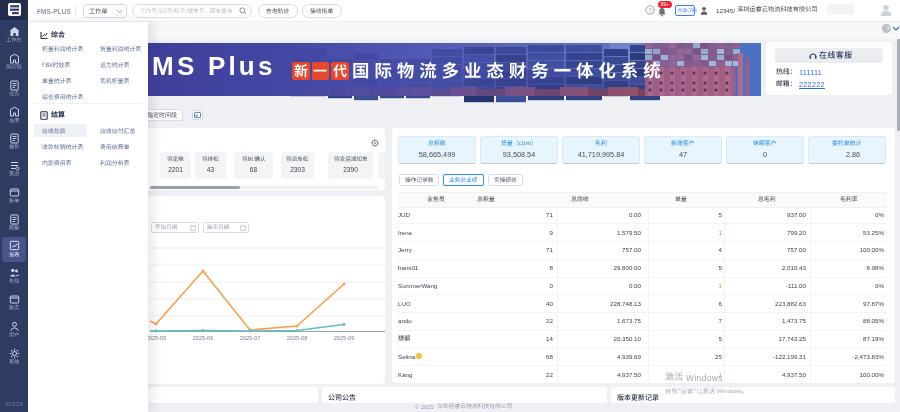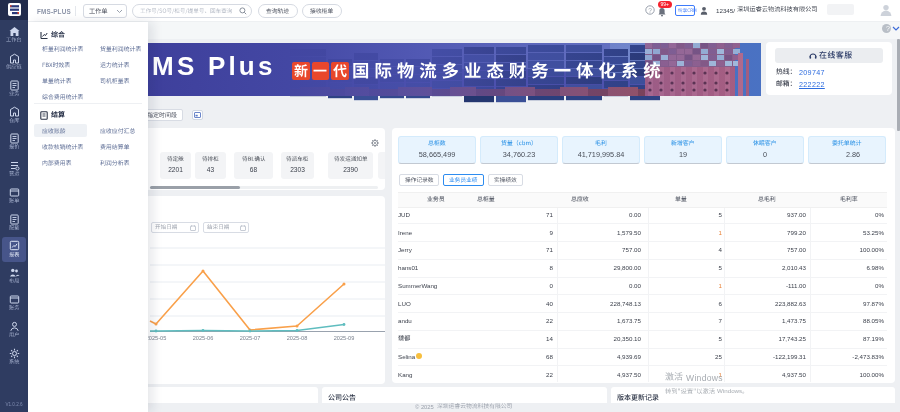--- a/index.html
+++ b/index.html
@@ -219,21 +219,21 @@
     <path d="M1 5 a3 3 0 0 1 6 0" stroke="#2b3a66" stroke-width="1.2" fill="none"></path>
     <rect x="0.5" y="4.2" width="1.6" height="2.6" rx="0.8" fill="#2b3a66"></rect>
     <rect x="5.9" y="4.2" width="1.6" height="2.6" rx="0.8" fill="#2b3a66"></rect>
   </svg>
 <svg class="cn" style="left:819.0px;top:51.0px;" width="33.2" height="9.6" viewBox="0 0 33.2 9.6">
     <path d="M3.1 0.1C3 0.5 2.8 0.9 2.7 1.3H0.5V2H2.3C1.8 3 1.1 3.9 0.3 4.5C0.4 4.7 0.6 5 0.6 5.2C0.9 5 1.2 4.8 1.5 4.5V7.5H2.2V3.6C2.6 3.1 2.9 2.6 3.2 2H7.5V1.3H3.5C3.6 1 3.7 0.6 3.8 0.3ZM4.7 2.4V3.9H3V4.6H4.7V6.7H2.7V7.4H7.5V6.7H5.5V4.6H7.2V3.9H5.5V2.4Z M8.8 6.4 9 7.1C9.7 6.9 10.7 6.6 11.6 6.3L11.5 5.6C10.5 5.9 9.5 6.2 8.8 6.4ZM14 0.6C14.4 0.8 14.9 1.2 15.1 1.4L15.6 0.9C15.3 0.7 14.8 0.4 14.5 0.2ZM9 3.5C9.1 3.5 9.3 3.4 10.2 3.3C9.8 3.8 9.6 4.1 9.4 4.3C9.2 4.6 9 4.8 8.8 4.8C8.9 5 9 5.3 9 5.5C9.2 5.4 9.5 5.3 11.5 4.9C11.5 4.7 11.5 4.4 11.5 4.2L10.1 4.5C10.6 3.8 11.2 3 11.7 2.2L11.1 1.8C10.9 2.1 10.8 2.4 10.6 2.7L9.7 2.7C10.2 2.1 10.6 1.3 11 0.5L10.3 0.1C10 1.1 9.4 2.1 9.2 2.3C9 2.6 8.9 2.8 8.7 2.8C8.8 3 8.9 3.4 9 3.5ZM15.4 4.1C15.1 4.5 14.7 4.9 14.3 5.3C14.2 4.9 14.1 4.5 14 4L16 3.6L15.9 3L13.9 3.3C13.9 3 13.9 2.7 13.8 2.4L15.8 2.1L15.6 1.4L13.8 1.7C13.8 1.2 13.8 0.7 13.8 0.1H13C13 0.7 13 1.3 13.1 1.8L11.9 2L12 2.7L13.1 2.5C13.1 2.8 13.2 3.2 13.2 3.5L11.7 3.7L11.8 4.4L13.3 4.1C13.4 4.7 13.5 5.3 13.7 5.8C13 6.2 12.2 6.6 11.4 6.8C11.6 7 11.8 7.2 11.9 7.4C12.6 7.2 13.3 6.8 13.9 6.4C14.2 7.1 14.7 7.5 15.2 7.5C15.8 7.5 16 7.3 16.1 6.3C16 6.3 15.7 6.1 15.6 5.9C15.6 6.6 15.5 6.8 15.3 6.8C15 6.8 14.8 6.5 14.5 6C15.1 5.5 15.6 5 16 4.4Z M19.8 2.7H21.9C21.6 3.1 21.2 3.3 20.8 3.6C20.4 3.4 20 3.1 19.7 2.8ZM19.8 1.6C19.4 2.2 18.7 2.9 17.5 3.3C17.7 3.4 17.9 3.7 18 3.9C18.5 3.7 18.8 3.4 19.2 3.2C19.4 3.5 19.8 3.7 20.1 4C19.2 4.4 18.1 4.7 17.1 4.9C17.2 5 17.4 5.4 17.4 5.6C17.8 5.5 18.2 5.4 18.6 5.3V7.6H19.3V7.3H22.3V7.5H23.1V5.2C23.4 5.3 23.7 5.4 24.1 5.4C24.2 5.2 24.4 4.9 24.6 4.7C23.5 4.6 22.4 4.3 21.6 4C22.2 3.5 22.7 3 23.1 2.4L22.6 2.1L22.4 2.2H20.3C20.4 2 20.5 1.9 20.6 1.7ZM20.8 4.4C21.3 4.7 21.9 4.9 22.5 5.1H19.2C19.8 4.9 20.3 4.7 20.8 4.4ZM19.3 6.7V5.7H22.3V6.7ZM20.2 0.2C20.3 0.4 20.4 0.6 20.5 0.8H17.4V2.4H18.1V1.5H23.4V2.4H24.2V0.8H21.4C21.2 0.6 21.1 0.3 20.9 0Z M26 0.4V3.3C26 4.5 26 6.1 25.4 7.2C25.6 7.3 25.9 7.4 26 7.6C26.4 6.8 26.6 5.8 26.6 4.9H27.7V6.7C27.7 6.8 27.7 6.8 27.6 6.8C27.5 6.8 27.2 6.8 26.8 6.8C26.9 7 27 7.4 27 7.6C27.6 7.6 27.9 7.5 28.1 7.4C28.4 7.3 28.4 7.1 28.4 6.7V0.4ZM26.7 1.1H27.7V2.3H26.7ZM26.7 3H27.7V4.2H26.7L26.7 3.3ZM32 3.9C31.8 4.4 31.6 5 31.3 5.4C31 5 30.7 4.4 30.5 3.9ZM29 0.4V7.6H29.7V7C29.9 7.1 30.1 7.4 30.2 7.5C30.6 7.3 31 7 31.3 6.6C31.7 7 32.1 7.3 32.5 7.6C32.6 7.4 32.8 7.1 33 7C32.5 6.8 32.1 6.4 31.7 6C32.2 5.3 32.6 4.4 32.8 3.3L32.3 3.2L32.2 3.2H29.7V1.1H31.8V2C31.8 2.1 31.8 2.1 31.6 2.1C31.5 2.1 31.1 2.1 30.6 2.1C30.7 2.3 30.8 2.5 30.9 2.7C31.5 2.7 31.9 2.7 32.2 2.6C32.5 2.5 32.5 2.3 32.5 2V0.4ZM29.9 3.9C30.1 4.7 30.4 5.4 30.9 6C30.5 6.4 30.1 6.7 29.7 7V3.9Z" fill="#2b3a66"></path>
   </svg>
 <svg class="cn" style="left:776.0px;top:68.0px;" width="20.4" height="8.2" viewBox="0 0 20.4 8.2">
     <path d="M2.3 5.1C2.4 5.5 2.4 6.1 2.4 6.4L3.1 6.3C3 6 3 5.4 2.9 5ZM3.7 5.1C3.8 5.5 4 6 4.1 6.4L4.7 6.2C4.6 5.9 4.5 5.4 4.3 5ZM5.1 5.1C5.4 5.5 5.8 6.1 5.9 6.4L6.5 6.2C6.4 5.8 6 5.2 5.6 4.8ZM1.1 4.9C0.9 5.3 0.6 5.9 0.3 6.2L0.9 6.4C1.2 6.1 1.5 5.5 1.7 5ZM1.4 0.1V1H0.4V1.6H1.4V2.6C1 2.7 0.6 2.7 0.3 2.8L0.4 3.4L1.4 3.2V4C1.4 4.1 1.4 4.1 1.3 4.1C1.2 4.1 0.9 4.1 0.6 4.1C0.7 4.3 0.8 4.5 0.8 4.7C1.2 4.7 1.5 4.7 1.7 4.6C1.9 4.5 2 4.3 2 4V3L2.8 2.8L2.7 2.2L2 2.4V1.6H2.7V1H2V0.1ZM3.8 0.1 3.8 1.1H2.9V1.6H3.7C3.7 2 3.7 2.3 3.6 2.7L3.1 2.4L2.8 2.8C3 2.9 3.2 3.1 3.4 3.2C3.3 3.7 3 4 2.5 4.3C2.6 4.4 2.8 4.6 2.9 4.8C3.4 4.5 3.7 4.1 4 3.5C4.3 3.8 4.5 3.9 4.7 4.1L5 3.6C4.8 3.4 4.5 3.2 4.2 3C4.3 2.6 4.3 2.1 4.3 1.6H5.1C5.1 3.5 5.1 4.7 5.9 4.7C6.4 4.7 6.6 4.5 6.6 3.7C6.5 3.6 6.3 3.5 6.1 3.4C6.1 4 6.1 4.2 6 4.2C5.7 4.2 5.7 3.1 5.7 1.1H4.4L4.4 0.1Z M7.1 5.4 7.3 6C7.9 5.8 8.7 5.6 9.5 5.3L9.4 4.8C8.6 5 7.7 5.3 7.1 5.4ZM11.6 0.6C11.9 0.7 12.3 1 12.5 1.2L12.9 0.8C12.7 0.6 12.3 0.4 12 0.2ZM7.3 3C7.4 2.9 7.6 2.9 8.3 2.8C8 3.2 7.8 3.5 7.7 3.6C7.5 3.9 7.3 4 7.1 4.1C7.2 4.2 7.3 4.5 7.3 4.6C7.5 4.6 7.7 4.5 9.4 4.1C9.4 4 9.4 3.8 9.4 3.6L8.2 3.8C8.7 3.2 9.2 2.5 9.6 1.8L9.1 1.5C8.9 1.8 8.8 2 8.6 2.3L7.9 2.3C8.3 1.8 8.7 1.1 9 0.4L8.4 0.1C8.1 0.9 7.6 1.8 7.5 2C7.3 2.2 7.2 2.4 7.1 2.4C7.2 2.6 7.3 2.9 7.3 3ZM12.8 3.5C12.5 3.8 12.2 4.2 11.8 4.5C11.7 4.2 11.6 3.8 11.6 3.4L13.2 3.1L13.1 2.5L11.5 2.8C11.5 2.6 11.5 2.3 11.4 2L13.1 1.8L13 1.2L11.4 1.5C11.4 1 11.4 0.6 11.4 0.1H10.7C10.7 0.6 10.8 1.1 10.8 1.6L9.7 1.7L9.8 2.3L10.8 2.1C10.8 2.4 10.9 2.7 10.9 2.9L9.6 3.2L9.7 3.8L11 3.5C11.1 4 11.2 4.5 11.3 4.9C10.7 5.3 10.1 5.6 9.4 5.8C9.5 5.9 9.7 6.1 9.8 6.3C10.4 6.1 11 5.8 11.5 5.5C11.8 6.1 12.1 6.4 12.6 6.4C13.1 6.4 13.3 6.2 13.4 5.4C13.2 5.3 13 5.2 12.9 5C12.9 5.6 12.8 5.8 12.7 5.8C12.4 5.8 12.2 5.5 12 5.1C12.5 4.7 13 4.2 13.3 3.7Z M15.3 2.6C15.6 2.6 15.9 2.4 15.9 2C15.9 1.7 15.6 1.5 15.3 1.5C15 1.5 14.7 1.7 14.7 2C14.7 2.4 15 2.6 15.3 2.6ZM15.3 5.9C15.6 5.9 15.9 5.7 15.9 5.3C15.9 5 15.6 4.8 15.3 4.8C15 4.8 14.7 5 14.7 5.3C14.7 5.7 15 5.9 15.3 5.9Z" fill="#3a3f4c"></path>
   </svg>
-<div style="position:absolute;left:799px;top:68px;font-size:7.2px;color:#2d6cdf;letter-spacing:0.3px;">209747</div>
+<div style="position:absolute;left:799px;top:68px;font-size:7.2px;color:#2d6cdf;letter-spacing:0.3px;">111111</div>
 <svg class="cn" style="left:776.0px;top:79.5px;" width="20.4" height="8.2" viewBox="0 0 20.4 8.2">
     <path d="M1.1 3.6H1.8V5H1.1ZM1.1 3V1.7H1.8V3ZM3.1 3.6V5H2.4V3.6ZM3.1 3H2.4V1.7H3.1ZM1.8 0.1V1.1H0.5V6H1.1V5.5H3.1V5.9H3.6V1.1H2.4V0.1ZM4.2 0.5V6.4H4.8V1.1H5.7C5.5 1.6 5.3 2.3 5.1 2.8C5.7 3.4 5.8 3.9 5.8 4.3C5.8 4.5 5.8 4.7 5.6 4.8C5.6 4.9 5.5 4.9 5.4 4.9C5.2 4.9 5.1 4.9 4.9 4.9C5 5 5 5.3 5 5.5C5.2 5.5 5.5 5.5 5.6 5.5C5.8 5.4 5.9 5.4 6.1 5.3C6.3 5.1 6.4 4.8 6.4 4.4C6.4 3.9 6.3 3.4 5.7 2.7C6 2.1 6.3 1.3 6.5 0.7L6.1 0.4L6 0.5Z M10.8 3.9H12.4V4.5H10.8ZM10.8 3.4V2.9H12.4V3.4ZM10.8 5H12.4V5.6H10.8ZM10.2 2.3V6.4H10.8V6.1H12.4V6.4H13V2.3ZM8 0.1C7.8 0.7 7.4 1.4 7 1.9C7.2 1.9 7.4 2.1 7.5 2.2C7.8 2 8 1.6 8.2 1.3H8.4C8.5 1.5 8.6 1.8 8.7 2.1H8.4V2.8H7.2V3.4H8.2C7.9 4.1 7.4 4.8 7 5.2C7.1 5.3 7.3 5.5 7.4 5.7C7.7 5.4 8.1 4.9 8.4 4.3V6.4H9V4.3C9.2 4.5 9.5 4.9 9.6 5.1L10 4.6C9.9 4.4 9.3 3.8 9 3.6V3.4H10V2.8H9V2.1H9L9.3 1.9C9.2 1.7 9.1 1.5 9 1.3H10.1V0.7H8.4C8.5 0.6 8.6 0.4 8.6 0.2ZM10.7 0.1C10.5 0.7 10.2 1.4 9.7 1.8C9.9 1.9 10.1 2.1 10.3 2.2C10.5 1.9 10.7 1.6 10.9 1.3H11.2C11.5 1.6 11.7 1.9 11.8 2.2L12.3 1.9C12.2 1.8 12.1 1.5 11.9 1.3H13.3V0.7H11.2C11.2 0.6 11.3 0.4 11.4 0.2Z M15.3 2.6C15.6 2.6 15.9 2.4 15.9 2C15.9 1.7 15.6 1.5 15.3 1.5C15 1.5 14.7 1.7 14.7 2C14.7 2.4 15 2.6 15.3 2.6ZM15.3 5.9C15.6 5.9 15.9 5.7 15.9 5.3C15.9 5 15.6 4.8 15.3 4.8C15 4.8 14.7 5 14.7 5.3C14.7 5.7 15 5.9 15.3 5.9Z" fill="#3a3f4c"></path>
   </svg>
 <div style="position:absolute;left:799px;top:79.5px;font-size:7.2px;color:#2d6cdf;letter-spacing:0.3px;text-decoration:underline;">222222</div>
 <div style="left:141px;top:109px;width:42px;height:12px;background:#fff;border:0.7px solid #d8dce4;border-radius:2px"></div>
 <svg class="cn" style="left:147.0px;top:111.5px;" width="30.0" height="7.2" viewBox="0 0 30.0 7.2">
     <path d="M5 0.5C4.6 0.7 3.8 0.9 3.1 1V0.1H2.6V1.8C2.6 2.4 2.8 2.5 3.5 2.5C3.7 2.5 4.8 2.5 4.9 2.5C5.5 2.5 5.7 2.3 5.7 1.5C5.6 1.5 5.4 1.4 5.3 1.3C5.3 2 5.2 2.1 4.9 2.1C4.7 2.1 3.7 2.1 3.6 2.1C3.2 2.1 3.1 2.1 3.1 1.8V1.4C3.9 1.3 4.8 1.1 5.4 0.8ZM3.1 4.4H5V5H3.1ZM3.1 4V3.4H5V4ZM2.6 3V5.6H3.1V5.4H5V5.6H5.5V3ZM1.1 0.1V1.3H0.3V1.8H1.1V3L0.2 3.3L0.3 3.7L1.1 3.5V5.1C1.1 5.2 1.1 5.2 1 5.2C0.9 5.2 0.7 5.2 0.4 5.2C0.4 5.3 0.5 5.5 0.5 5.6C0.9 5.6 1.2 5.6 1.3 5.6C1.5 5.5 1.5 5.4 1.5 5.1V3.4L2.3 3.1L2.3 2.7L1.5 2.9V1.8H2.3V1.3H1.5V0.1Z M7.3 2.9C7.2 4 6.9 4.8 6.2 5.4C6.3 5.4 6.5 5.6 6.6 5.7C7 5.3 7.3 4.9 7.5 4.3C8 5.3 8.9 5.5 10.2 5.5H11.6C11.6 5.4 11.7 5.2 11.8 5.1C11.5 5.1 10.4 5.1 10.2 5.1C9.9 5.1 9.5 5.1 9.2 5V3.8H11V3.4H9.2V2.4H10.8V2H7.3V2.4H8.8V4.9C8.3 4.7 7.9 4.4 7.7 3.7C7.7 3.5 7.8 3.2 7.8 2.9ZM8.6 0.2C8.7 0.4 8.8 0.6 8.8 0.8H6.5V2.1H6.9V1.2H11V2.1H11.5V0.8H9.3C9.3 0.6 9.1 0.3 9 0.1Z M14.8 2.4C15.2 2.9 15.6 3.5 15.8 3.9L16.2 3.7C16 3.3 15.5 2.7 15.2 2.2ZM13.9 2.7V4.1H12.9V2.7ZM13.9 2.3H12.9V1H13.9ZM12.5 0.6V5H12.9V4.5H14.4V0.6ZM16.6 0.2V1.3H14.6V1.8H16.6V5C16.6 5.1 16.5 5.1 16.4 5.1C16.3 5.1 15.8 5.1 15.4 5.1C15.4 5.2 15.5 5.5 15.5 5.6C16.1 5.6 16.5 5.6 16.7 5.5C17 5.4 17 5.3 17 5V1.8H17.8V1.3H17V0.2Z M18.5 1.5V5.6H19V1.5ZM18.6 0.4C18.9 0.7 19.2 1.1 19.4 1.3L19.7 1.1C19.6 0.8 19.3 0.5 19 0.2ZM20.3 3.4H21.7V4.2H20.3ZM20.3 2.2H21.7V3H20.3ZM19.9 1.8V4.6H22.1V1.8ZM20.1 0.5V0.9H23V5.1C23 5.2 23 5.2 22.9 5.2C22.8 5.2 22.6 5.2 22.3 5.2C22.4 5.3 22.5 5.5 22.5 5.6C22.8 5.6 23.1 5.6 23.3 5.5C23.4 5.5 23.5 5.3 23.5 5.1V0.5Z M27.2 0.3V1.1C27.2 1.5 27.1 2 26.5 2.4C26.6 2.5 26.8 2.6 26.9 2.7C27.5 2.3 27.6 1.6 27.6 1.1V0.7H28.5V1.9C28.5 2.3 28.6 2.4 29 2.4C29 2.4 29.3 2.4 29.4 2.4C29.5 2.4 29.7 2.4 29.7 2.4C29.7 2.3 29.7 2.2 29.7 2C29.6 2.1 29.5 2.1 29.4 2.1C29.3 2.1 29.1 2.1 29 2.1C28.9 2.1 28.9 2 28.9 1.9V0.3ZM26.8 2.8V3.2H27.2L27 3.3C27.2 3.8 27.5 4.2 27.8 4.6C27.4 4.9 26.9 5.1 26.4 5.3C26.4 5.4 26.6 5.5 26.6 5.7C27.2 5.5 27.7 5.3 28.1 4.9C28.5 5.2 29 5.5 29.5 5.6C29.5 5.5 29.7 5.3 29.8 5.2C29.3 5.1 28.8 4.9 28.4 4.6C28.8 4.2 29.1 3.6 29.3 2.9L29 2.8L29 2.8ZM27.4 3.2H28.8C28.6 3.7 28.4 4 28.1 4.3C27.8 4 27.5 3.7 27.4 3.2ZM24.7 0.7V4.2L24.2 4.2L24.3 4.7L24.7 4.6V5.6H25.1V4.5L26.6 4.3L26.6 3.9L25.1 4.1V3.2H26.5V2.8H25.1V2H26.5V1.6H25.1V0.9C25.7 0.8 26.2 0.6 26.7 0.4L26.3 0.1C25.9 0.3 25.3 0.5 24.7 0.7Z" fill="#4a4f5c"></path>
   </svg>
 <div style="left:192px;top:110px;width:11px;height:10px;background:#fff;border:0.7px solid #d0d7e3;border-radius:2px"></div>
 <svg class="cn" style="left:194px;top:112px" width="7" height="6">
@@ -321,31 +321,31 @@
 <div style="left:392px;top:128px;width:503px;height:255px;background:#fff;border-radius:4px"></div>
 <div style="left:398px;top:136px;width:78px;height:28px;background:#e8f4fe;border:0.7px solid #d4ebfc;border-bottom:1.6px solid #c2c9d2;border-radius:3px"></div>
 <svg class="cn" style="left:428.1px;top:140.0px;" width="17.7" height="7.1" viewBox="0 0 17.7 7.1">
     <path d="M4.4 3.8C4.8 4.2 5.1 4.8 5.2 5.2L5.7 4.9C5.6 4.5 5.2 4 4.9 3.6ZM1.6 3.6V4.8C1.6 5.4 1.8 5.5 2.6 5.5C2.8 5.5 3.7 5.5 3.8 5.5C4.4 5.5 4.6 5.3 4.7 4.6C4.5 4.6 4.3 4.5 4.2 4.4C4.1 4.9 4.1 5 3.8 5C3.6 5 2.8 5 2.6 5C2.3 5 2.2 5 2.2 4.8V3.6ZM0.7 3.7C0.6 4.2 0.5 4.7 0.2 5L0.7 5.3C1 4.9 1.2 4.3 1.3 3.8ZM1.6 1.8H4.3V2.7H1.6ZM1.1 1.3V3.2H2.8L2.4 3.5C2.8 3.8 3.3 4.2 3.5 4.5L3.9 4.1C3.7 3.9 3.2 3.5 2.9 3.2H4.9V1.3H4C4.2 1 4.4 0.6 4.5 0.3L4 0.1C3.8 0.4 3.6 0.9 3.4 1.3H2.2L2.6 1.1C2.5 0.8 2.2 0.4 1.9 0.1L1.5 0.3C1.7 0.6 1.9 1 2 1.3Z M7 0.1V1.2H6.2V1.7H6.9C6.7 2.5 6.4 3.4 6 3.9C6.1 4 6.2 4.3 6.3 4.4C6.5 4.1 6.8 3.5 7 2.9V5.6H7.5V2.6C7.7 2.9 7.8 3.2 7.9 3.4L8.2 3C8.1 2.8 7.7 2.2 7.5 2V1.7H8.2V1.2H7.5V0.1ZM9 2.3H10.6V3.3H9ZM11.4 0.4H8.4V5.3H11.6V4.8H9V3.8H11.2V1.7H9V0.9H11.4Z M14.4 0.2C14.3 0.4 14.1 0.7 13.9 1L14.3 1.1C14.5 0.9 14.6 0.6 14.8 0.4ZM12.3 0.4C12.4 0.6 12.6 0.9 12.6 1.2L13 1C13 0.8 12.8 0.4 12.7 0.2ZM14.1 3.6C14 3.9 13.8 4.1 13.6 4.3C13.4 4.2 13.2 4.1 13.1 4L13.3 3.6ZM12.4 4.2C12.6 4.3 13 4.4 13.3 4.6C12.9 4.8 12.5 5 12 5.1C12.1 5.2 12.2 5.4 12.3 5.5C12.8 5.4 13.3 5.2 13.7 4.8C13.9 5 14.1 5.1 14.2 5.2L14.5 4.8C14.4 4.7 14.2 4.6 14.1 4.5C14.4 4.2 14.6 3.8 14.8 3.2L14.5 3.1L14.4 3.1H13.5L13.6 2.9L13.1 2.8C13.1 2.9 13 3 13 3.1H12.2V3.6H12.7C12.6 3.8 12.5 4 12.4 4.2ZM13.3 0.1V1.2H12.1V1.6H13.1C12.8 2 12.4 2.3 12 2.4C12.1 2.5 12.2 2.7 12.3 2.9C12.6 2.7 13 2.4 13.3 2.1V2.7H13.8V2C14 2.2 14.3 2.4 14.5 2.5L14.8 2.1C14.6 2.1 14.2 1.8 13.9 1.6H14.9V1.2H13.8V0.1ZM15.5 0.1C15.3 1.2 15.1 2.2 14.6 2.8C14.7 2.9 14.9 3.1 15 3.1C15.1 2.9 15.3 2.7 15.4 2.5C15.5 3 15.6 3.5 15.8 3.9C15.5 4.4 15.1 4.8 14.5 5.1C14.6 5.2 14.7 5.5 14.8 5.6C15.3 5.3 15.8 4.9 16.1 4.4C16.4 4.9 16.8 5.3 17.2 5.5C17.3 5.4 17.4 5.2 17.6 5.1C17.1 4.8 16.7 4.4 16.4 3.9C16.7 3.3 16.9 2.6 17 1.7H17.4V1.2H15.8C15.9 0.9 15.9 0.5 16 0.2ZM16.5 1.7C16.4 2.3 16.3 2.9 16.1 3.3C15.9 2.8 15.8 2.3 15.7 1.7Z" fill="#3b9ae8"></path>
   </svg>
 <div style="position:absolute;left:398px;top:150px;width:78px;text-align:center;font-size:7.3px;color:#4a4f58;">58,665,499</div>
 <div style="left:480px;top:136px;width:78px;height:28px;background:#e8f4fe;border:0.7px solid #d4ebfc;border-bottom:1.6px solid #c2c9d2;border-radius:3px"></div>
 <svg class="cn" style="left:501.0px;top:140.0px;" width="35.9" height="7.1" viewBox="0 0 35.9 7.1">
     <path d="M2.6 3.3V3.8C2.6 4.2 2.5 4.8 0.3 5.1C0.5 5.2 0.6 5.5 0.7 5.6C2.9 5.1 3.2 4.4 3.2 3.8V3.3ZM3.1 4.7C3.8 4.9 4.8 5.3 5.3 5.6L5.6 5.1C5.1 4.9 4.1 4.5 3.4 4.3ZM1.1 2.6V4.5H1.6V3.1H4.3V4.4H4.9V2.6ZM3 0.1V1C2.7 1 2.4 1.1 2.2 1.2C2.2 1.3 2.3 1.5 2.3 1.6L3 1.4V1.6C3 2.1 3.2 2.3 3.9 2.3C4 2.3 4.7 2.3 4.9 2.3C5.4 2.3 5.6 2.1 5.6 1.4C5.5 1.4 5.2 1.3 5.1 1.2C5.1 1.7 5.1 1.8 4.8 1.8C4.7 1.8 4 1.8 3.9 1.8C3.6 1.8 3.6 1.8 3.6 1.6V1.3C4.3 1.1 5 0.9 5.5 0.7L5.1 0.3C4.7 0.5 4.2 0.7 3.6 0.8V0.1ZM1.9 0.1C1.5 0.6 0.8 1 0.2 1.3C0.3 1.4 0.5 1.6 0.6 1.7C0.8 1.6 1.1 1.4 1.3 1.3V2.4H1.9V0.8C2.1 0.6 2.2 0.4 2.4 0.2Z M7.5 1.1H10.2V1.4H7.5ZM7.5 0.6H10.2V0.9H7.5ZM6.9 0.3V1.7H10.8V0.3ZM6.2 1.9V2.4H11.5V1.9ZM7.4 3.5H8.6V3.8H7.4ZM9.1 3.5H10.4V3.8H9.1ZM7.4 2.9H8.6V3.2H7.4ZM9.1 2.9H10.4V3.2H9.1ZM6.2 5V5.4H11.5V5H9.1V4.7H11V4.3H9.1V4.1H10.9V2.6H6.8V4.1H8.6V4.3H6.7V4.7H8.6V5Z M15.8 2.8C15.8 4 16.3 5 17 5.7L17.4 5.4C16.8 4.8 16.3 3.9 16.3 2.8C16.3 1.7 16.8 0.9 17.4 0.2L17 0C16.3 0.7 15.8 1.6 15.8 2.8Z M19.5 5.2C19.9 5.2 20.3 5 20.6 4.7L20.3 4.3C20.1 4.5 19.9 4.6 19.6 4.6C19.1 4.6 18.7 4.1 18.7 3.5C18.7 2.8 19.1 2.3 19.6 2.3C19.8 2.3 20 2.4 20.2 2.6L20.5 2.1C20.3 1.9 20 1.7 19.6 1.7C18.7 1.7 18 2.4 18 3.5C18 4.5 18.7 5.2 19.5 5.2Z M22.8 5.2C23.5 5.2 24.2 4.5 24.2 3.4C24.2 2.4 23.7 1.7 22.9 1.7C22.5 1.7 22.2 1.9 21.9 2.2L21.9 1.6V0.4H21.3V5.1H21.8L21.9 4.7H21.9C22.2 5 22.5 5.2 22.8 5.2ZM22.6 4.6C22.4 4.6 22.2 4.5 21.9 4.3V2.7C22.2 2.4 22.5 2.3 22.7 2.3C23.3 2.3 23.5 2.7 23.5 3.4C23.5 4.2 23.1 4.6 22.6 4.6Z M25 5.1H25.7V2.8C25.9 2.5 26.2 2.3 26.4 2.3C26.8 2.3 26.9 2.6 26.9 3.1V5.1H27.6V2.8C27.9 2.5 28.1 2.3 28.3 2.3C28.7 2.3 28.9 2.6 28.9 3.1V5.1H29.6V3C29.6 2.2 29.2 1.7 28.6 1.7C28.1 1.7 27.8 2 27.5 2.3C27.4 2 27.1 1.7 26.6 1.7C26.2 1.7 25.9 2 25.6 2.3H25.6L25.5 1.8H25Z M31.9 2.8C31.9 1.6 31.4 0.7 30.7 0L30.3 0.2C30.9 0.9 31.4 1.7 31.4 2.8C31.4 3.9 30.9 4.8 30.3 5.4L30.7 5.7C31.4 5 31.9 4 31.9 2.8Z" fill="#3b9ae8"></path>
   </svg>
-<div style="position:absolute;left:480px;top:150px;width:78px;text-align:center;font-size:7.3px;color:#4a4f58;">34,760.23</div>
+<div style="position:absolute;left:480px;top:150px;width:78px;text-align:center;font-size:7.3px;color:#4a4f58;">93,508.54</div>
 <div style="left:562px;top:136px;width:78px;height:28px;background:#e8f4fe;border:0.7px solid #d4ebfc;border-bottom:1.6px solid #c2c9d2;border-radius:3px"></div>
 <svg class="cn" style="left:595.1px;top:140.0px;" width="11.8" height="7.1" viewBox="0 0 11.8 7.1">
     <path d="M0.3 3.6 0.4 4.2 2.3 3.9V4.5C2.3 5.3 2.5 5.5 3.3 5.5C3.5 5.5 4.5 5.5 4.7 5.5C5.4 5.5 5.6 5.2 5.7 4.3C5.5 4.3 5.3 4.2 5.2 4.1C5.1 4.8 5 4.9 4.7 4.9C4.5 4.9 3.5 4.9 3.4 4.9C2.9 4.9 2.9 4.9 2.9 4.5V3.8L5.5 3.5L5.5 3L2.9 3.3V2.5L5.2 2.2L5.1 1.7L2.9 2V1.1C3.6 1 4.3 0.8 4.9 0.6L4.4 0.1C3.5 0.5 1.9 0.8 0.4 1C0.5 1.1 0.5 1.4 0.6 1.5C1.1 1.4 1.7 1.3 2.3 1.2V2L0.5 2.3L0.6 2.8L2.3 2.6V3.4Z M9.3 0.8V4.1H9.9V0.8ZM10.8 0.2V4.9C10.8 5 10.7 5 10.6 5C10.5 5 10.1 5 9.7 5C9.8 5.2 9.9 5.4 9.9 5.6C10.5 5.6 10.8 5.6 11 5.5C11.2 5.4 11.3 5.2 11.3 4.9V0.2ZM8.5 0.1C8 0.4 7 0.6 6.1 0.7C6.2 0.8 6.3 1 6.3 1.2C6.6 1.1 7 1 7.4 1V1.9H6.2V2.4H7.3C7 3.1 6.5 3.8 6 4.2C6.1 4.4 6.3 4.6 6.3 4.8C6.7 4.4 7.1 3.8 7.4 3.2V5.6H7.9V3.4C8.2 3.6 8.5 3.9 8.7 4.1L9 3.7C8.8 3.5 8.2 3 7.9 2.8V2.4H9V1.9H7.9V0.9C8.3 0.8 8.7 0.7 9 0.5Z" fill="#3b9ae8"></path>
   </svg>
 <div style="position:absolute;left:562px;top:150px;width:78px;text-align:center;font-size:7.3px;color:#4a4f58;">41,719,995.84</div>
 <div style="left:644px;top:136px;width:78px;height:28px;background:#e8f4fe;border:0.7px solid #d4ebfc;border-bottom:1.6px solid #c2c9d2;border-radius:3px"></div>
 <svg class="cn" style="left:671.2px;top:140.0px;" width="23.6" height="7.1" viewBox="0 0 23.6 7.1">
     <path d="M2.1 3.9C2.3 4.2 2.5 4.5 2.6 4.8L3 4.6C2.9 4.3 2.7 4 2.5 3.7ZM0.7 3.7C0.6 4.1 0.4 4.4 0.2 4.7C0.3 4.7 0.5 4.8 0.6 4.9C0.8 4.7 1 4.2 1.2 3.8ZM3.3 0.7V2.7C3.3 3.5 3.2 4.5 2.7 5.2C2.9 5.2 3.1 5.4 3.2 5.5C3.7 4.7 3.8 3.6 3.8 2.7V2.6H4.5V5.5H5.1V2.6H5.7V2.1H3.8V1C4.4 0.9 5 0.8 5.5 0.6L5.1 0.2C4.6 0.4 3.9 0.5 3.3 0.7ZM1.2 0.2C1.3 0.3 1.4 0.5 1.4 0.7H0.3V1.2H3V0.7H2C1.9 0.5 1.8 0.3 1.7 0.1ZM2.2 1.2C2.1 1.4 2 1.8 1.9 2H1L1.4 1.9C1.4 1.7 1.3 1.4 1.1 1.2L0.7 1.3C0.8 1.5 0.9 1.8 0.9 2H0.2V2.5H1.4V3H0.3V3.5H1.4V4.9C1.4 5 1.4 5 1.3 5C1.3 5 1.1 5 0.9 5C1 5.1 1 5.3 1.1 5.5C1.4 5.5 1.6 5.4 1.7 5.4C1.9 5.3 1.9 5.2 1.9 4.9V3.5H3V3H1.9V2.5H3.1V2H2.4C2.5 1.8 2.6 1.5 2.7 1.3Z M8.7 1.6C8.8 1.8 9 2.2 9 2.4L9.4 2.3C9.3 2.1 9.1 1.7 9 1.5ZM10.4 1.5C10.3 1.7 10.1 2.1 10 2.3L10.3 2.4C10.4 2.2 10.6 1.9 10.7 1.6ZM6.1 4.3 6.3 4.8C6.8 4.6 7.4 4.4 8 4.1L7.9 3.6L7.3 3.8V2H7.9V1.5H7.3V0.2H6.8V1.5H6.2V2H6.8V4ZM8.1 0.9V2.9H11.3V0.9H10.5C10.7 0.7 10.9 0.5 11 0.3L10.4 0.1C10.3 0.3 10.1 0.7 10 0.9H9L9.4 0.8C9.3 0.6 9.1 0.3 8.9 0.1L8.5 0.3C8.6 0.5 8.8 0.8 8.9 0.9ZM8.5 1.3H9.5V2.6H8.5ZM9.9 1.3H10.8V2.6H9.9ZM8.9 4.5H10.5V4.9H8.9ZM8.9 4.1V3.7H10.5V4.1ZM8.4 3.3V5.6H8.9V5.3H10.5V5.6H11V3.3Z M14 2H15.6C15.4 2.3 15.1 2.5 14.8 2.7C14.4 2.5 14.2 2.3 14 2ZM14 1.2C13.7 1.6 13.2 2.1 12.3 2.4C12.5 2.5 12.6 2.7 12.7 2.9C13 2.7 13.3 2.5 13.6 2.4C13.8 2.6 14 2.8 14.2 2.9C13.5 3.3 12.8 3.5 12 3.6C12.1 3.7 12.2 3.9 12.3 4.1C12.5 4 12.8 4 13.1 3.9V5.6H13.7V5.4H15.9V5.6H16.4V3.9C16.7 3.9 16.9 4 17.2 4C17.2 3.8 17.4 3.6 17.5 3.5C16.7 3.4 15.9 3.2 15.3 2.9C15.8 2.6 16.2 2.2 16.4 1.8L16.1 1.6L16 1.6H14.4C14.5 1.5 14.6 1.4 14.6 1.3ZM14.8 3.2C15.1 3.4 15.5 3.6 16 3.7H13.6C14 3.6 14.4 3.4 14.8 3.2ZM13.7 4.9V4.2H15.9V4.9ZM14.3 0.2C14.4 0.3 14.5 0.5 14.5 0.6H12.2V1.8H12.8V1.1H16.7V1.8H17.3V0.6H15.2C15.1 0.4 15 0.2 14.8 0Z M19.2 1.5H22.2V2.6H19.2L19.2 2.3ZM20.2 0.2C20.4 0.4 20.5 0.8 20.5 1H18.6V2.3C18.6 3.2 18.6 4.4 17.9 5.3C18 5.3 18.3 5.5 18.4 5.6C18.9 4.9 19.1 4 19.2 3.1H22.2V3.5H22.7V1H20.8L21.1 0.9C21.1 0.7 20.9 0.3 20.8 0.1Z" fill="#3b9ae8"></path>
   </svg>
-<div style="position:absolute;left:644px;top:150px;width:78px;text-align:center;font-size:7.3px;color:#4a4f58;">19</div>
+<div style="position:absolute;left:644px;top:150px;width:78px;text-align:center;font-size:7.3px;color:#4a4f58;">47</div>
 <div style="left:726px;top:136px;width:78px;height:28px;background:#e8f4fe;border:0.7px solid #d4ebfc;border-bottom:1.6px solid #c2c9d2;border-radius:3px"></div>
 <svg class="cn" style="left:753.2px;top:140.0px;" width="23.6" height="7.1" viewBox="0 0 23.6 7.1">
     <path d="M1.8 1.6V2.1H3.2C2.8 3 2.2 3.9 1.6 4.4C1.7 4.5 1.9 4.7 2 4.9C2.6 4.4 3.1 3.6 3.4 2.8V5.6H4V2.7C4.4 3.5 4.8 4.3 5.4 4.8C5.5 4.7 5.7 4.5 5.8 4.4C5.2 3.9 4.6 3 4.3 2.1H5.6V1.6H4V0.2H3.4V1.6ZM1.7 0.1C1.3 1 0.7 1.9 0.1 2.5C0.2 2.6 0.4 2.9 0.4 3C0.6 2.8 0.8 2.6 1 2.4V5.6H1.6V1.6C1.8 1.2 2 0.7 2.2 0.3Z M7.5 2.1V2.9H6.8V2.1ZM7.5 1.7H6.8V0.9H7.5ZM7.5 3.4V4.1H6.8V3.4ZM6.3 0.4V5.1H6.8V4.6H8V0.4ZM9.7 2.1C9.8 2.4 9.8 2.6 9.8 2.9H8.9V2.1ZM8.3 5.6C8.5 5.5 8.7 5.4 9.9 5.1C9.9 5 9.9 4.8 9.9 4.6L8.9 4.8V3.4H9.8C10 4.6 10.3 5.5 11 5.5C11.4 5.5 11.6 5.3 11.6 4.5C11.5 4.4 11.3 4.3 11.2 4.2C11.2 4.7 11.1 5 11 5C10.7 5 10.5 4.4 10.4 3.4H11.5V2.9H10.3C10.3 2.6 10.3 2.4 10.3 2.1H11.3V0.3H8.4V4.6C8.4 4.9 8.2 5.1 8 5.2C8.1 5.3 8.3 5.5 8.3 5.6ZM8.9 0.9H10.8V1.6H8.9Z M14 2H15.6C15.4 2.3 15.1 2.5 14.8 2.7C14.4 2.5 14.2 2.3 14 2ZM14 1.2C13.7 1.6 13.2 2.1 12.3 2.4C12.5 2.5 12.6 2.7 12.7 2.9C13 2.7 13.3 2.5 13.6 2.4C13.8 2.6 14 2.8 14.2 2.9C13.5 3.3 12.8 3.5 12 3.6C12.1 3.7 12.2 3.9 12.3 4.1C12.5 4 12.8 4 13.1 3.9V5.6H13.7V5.4H15.9V5.6H16.4V3.9C16.7 3.9 16.9 4 17.2 4C17.2 3.8 17.4 3.6 17.5 3.5C16.7 3.4 15.9 3.2 15.3 2.9C15.8 2.6 16.2 2.2 16.4 1.8L16.1 1.6L16 1.6H14.4C14.5 1.5 14.6 1.4 14.6 1.3ZM14.8 3.2C15.1 3.4 15.5 3.6 16 3.7H13.6C14 3.6 14.4 3.4 14.8 3.2ZM13.7 4.9V4.2H15.9V4.9ZM14.3 0.2C14.4 0.3 14.5 0.5 14.5 0.6H12.2V1.8H12.8V1.1H16.7V1.8H17.3V0.6H15.2C15.1 0.4 15 0.2 14.8 0Z M19.2 1.5H22.2V2.6H19.2L19.2 2.3ZM20.2 0.2C20.4 0.4 20.5 0.8 20.5 1H18.6V2.3C18.6 3.2 18.6 4.4 17.9 5.3C18 5.3 18.3 5.5 18.4 5.6C18.9 4.9 19.1 4 19.2 3.1H22.2V3.5H22.7V1H20.8L21.1 0.9C21.1 0.7 20.9 0.3 20.8 0.1Z" fill="#3b9ae8"></path>
   </svg>
 <div style="position:absolute;left:726px;top:150px;width:78px;text-align:center;font-size:7.3px;color:#4a4f58;">0</div>
 <div style="left:808px;top:136px;width:78px;height:28px;background:#e8f4fe;border:0.7px solid #d4ebfc;border-bottom:1.6px solid #c2c9d2;border-radius:3px"></div>
 <svg class="cn" style="left:832.2px;top:140.0px;" width="29.5" height="7.1" viewBox="0 0 29.5 7.1">
     <path d="M3.8 3.8C3.6 4 3.4 4.3 3.1 4.4C2.8 4.3 2.4 4.3 2 4.2C2.1 4.1 2.2 3.9 2.3 3.8ZM1.1 4.4 1.1 4.4C1.6 4.5 2 4.6 2.5 4.8C1.9 4.9 1.2 5 0.3 5.1C0.4 5.2 0.5 5.4 0.6 5.6C1.7 5.5 2.6 5.3 3.3 5C4 5.2 4.6 5.4 5.1 5.5L5.6 5.1C5.1 5 4.5 4.8 3.8 4.6C4.1 4.4 4.3 4.1 4.4 3.8H5.6V3.3H2.7C2.8 3.2 2.8 3 2.9 2.9H3.2V1.8C3.8 2.4 4.6 2.8 5.3 3.1C5.4 2.9 5.6 2.7 5.7 2.6C5 2.4 4.3 2.1 3.8 1.8H5.6V1.3H3.2V0.7C3.9 0.7 4.5 0.6 5 0.5L4.6 0.1C3.7 0.3 2.1 0.4 0.7 0.4C0.8 0.5 0.8 0.7 0.9 0.9C1.4 0.9 2.1 0.8 2.7 0.8V1.3H0.3V1.8H2C1.6 2.2 0.8 2.5 0.2 2.7C0.3 2.8 0.4 3 0.5 3.1C1.3 2.9 2.1 2.4 2.7 1.8V2.8L2.4 2.7C2.3 2.9 2.1 3.1 2 3.3H0.3V3.8H1.7C1.5 4 1.3 4.2 1.1 4.4L1.1 4.4Z M8.3 2.7 8.3 3.2 9.5 3.1V4.6C9.5 5.3 9.6 5.5 10.2 5.5C10.3 5.5 10.8 5.5 10.9 5.5C11.4 5.5 11.5 5.2 11.6 4.2C11.4 4.2 11.2 4.1 11.1 4C11.1 4.8 11 5 10.8 5C10.7 5 10.3 5 10.2 5C10 5 10 4.9 10 4.6V3L11.6 2.7L11.5 2.2L10 2.4V0.9C10.4 0.8 10.9 0.7 11.2 0.6L10.7 0.2C10.2 0.4 9.2 0.6 8.3 0.8C8.3 0.9 8.4 1.1 8.4 1.2C8.8 1.2 9.1 1.1 9.5 1.1V2.5ZM6.9 0.1V1.3H6.1V1.8H6.9V3C6.6 3 6.3 3.1 6.1 3.2L6.2 3.7L6.9 3.5V4.9C6.9 5 6.9 5 6.8 5C6.7 5 6.5 5 6.2 5C6.3 5.2 6.4 5.4 6.4 5.5C6.8 5.5 7.1 5.5 7.2 5.4C7.4 5.3 7.5 5.2 7.5 4.9V3.4L8.2 3.1L8.1 2.6L7.5 2.8V1.8H8.2V1.3H7.5V0.1Z M13.2 2.5H14.4V3.1H13.2ZM15 2.5H16.3V3.1H15ZM13.2 1.6H14.4V2.1H13.2ZM15 1.6H16.3V2.1H15ZM15.9 0.1C15.8 0.4 15.6 0.8 15.4 1.1H14L14.2 1C14.1 0.7 13.9 0.4 13.6 0.1L13.1 0.3C13.3 0.6 13.5 0.9 13.7 1.1H12.6V3.5H14.4V4H12.1V4.5H14.4V5.6H15V4.5H17.4V4H15V3.5H16.9V1.1H16C16.2 0.9 16.4 0.6 16.5 0.3Z M21.8 3V4.8C21.8 5.3 21.9 5.5 22.3 5.5C22.4 5.5 22.7 5.5 22.8 5.5C23.2 5.5 23.4 5.2 23.4 4.4C23.3 4.3 23 4.2 22.9 4.1C22.9 4.9 22.9 5 22.8 5C22.7 5 22.5 5 22.4 5C22.3 5 22.3 5 22.3 4.8V3ZM20.7 3C20.6 4.1 20.5 4.7 19.6 5.1C19.7 5.2 19.9 5.4 19.9 5.6C21 5.1 21.2 4.3 21.2 3ZM17.9 4.7 18.1 5.3C18.6 5.1 19.3 4.8 20 4.6L19.9 4.1C19.2 4.3 18.4 4.6 17.9 4.7ZM21.2 0.2C21.3 0.4 21.4 0.7 21.5 0.9H20.1V1.4H21.1C20.8 1.8 20.5 2.2 20.3 2.3C20.2 2.5 20.1 2.5 19.9 2.5C20 2.7 20.1 2.9 20.1 3.1C20.3 3 20.6 3 22.7 2.8C22.7 2.9 22.8 3.1 22.9 3.2L23.3 2.9C23.2 2.6 22.8 2 22.5 1.6L22 1.8C22.2 2 22.3 2.1 22.4 2.3L21 2.4C21.2 2.1 21.5 1.7 21.7 1.4H23.3V0.9H21.6L22 0.8C22 0.6 21.8 0.3 21.7 0.1ZM18.1 2.6C18.1 2.6 18.3 2.5 18.9 2.4C18.7 2.8 18.5 3 18.4 3.1C18.2 3.3 18 3.5 17.9 3.5C18 3.7 18.1 3.9 18.1 4C18.2 3.9 18.4 3.9 19.9 3.6C19.9 3.4 19.9 3.2 19.9 3.1L18.9 3.3C19.3 2.8 19.7 2.2 20.1 1.6L19.6 1.3C19.5 1.5 19.3 1.7 19.2 1.9L18.6 2C19 1.5 19.3 0.9 19.6 0.3L19 0.1C18.8 0.7 18.3 1.5 18.2 1.7C18.1 1.9 18 2 17.9 2C17.9 2.2 18 2.5 18.1 2.6Z M24.4 0.5C24.7 0.8 25.1 1.2 25.3 1.5L25.7 1.1C25.5 0.8 25 0.4 24.7 0.2ZM23.9 1.9V2.5H24.8V4.5C24.8 4.7 24.6 4.9 24.4 5C24.5 5.1 24.7 5.3 24.7 5.5C24.8 5.4 25 5.2 26.2 4.4C26.1 4.3 26 4 26 3.9L25.3 4.4V1.9ZM27.2 0.1V2H25.8V2.6H27.2V5.6H27.8V2.6H29.3V2H27.8V0.1Z" fill="#3b9ae8"></path>
   </svg>
 <div style="position:absolute;left:808px;top:150px;width:90px;text-align:center;font-size:7.3px;color:#4a4f58;">2.86</div>

